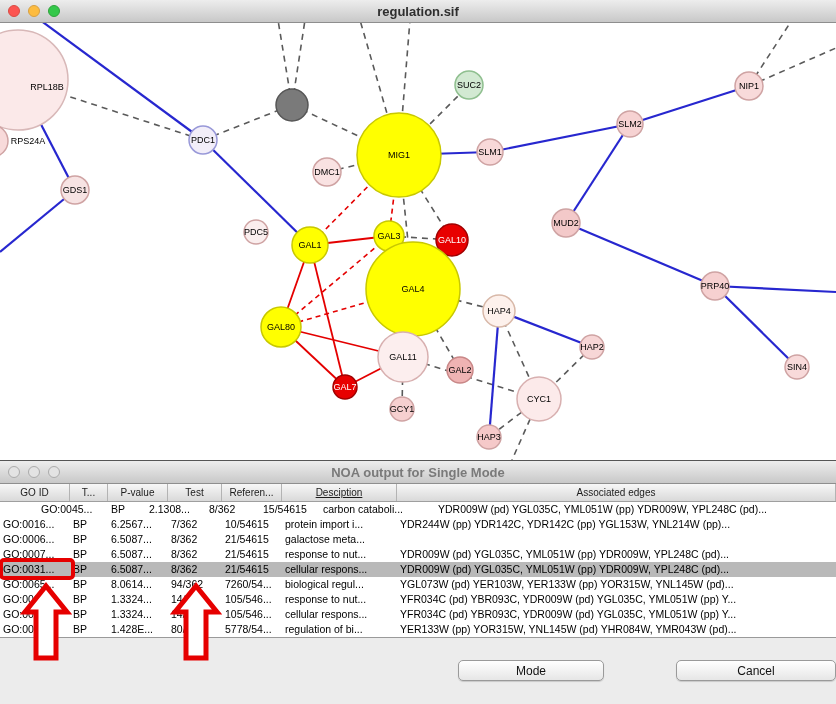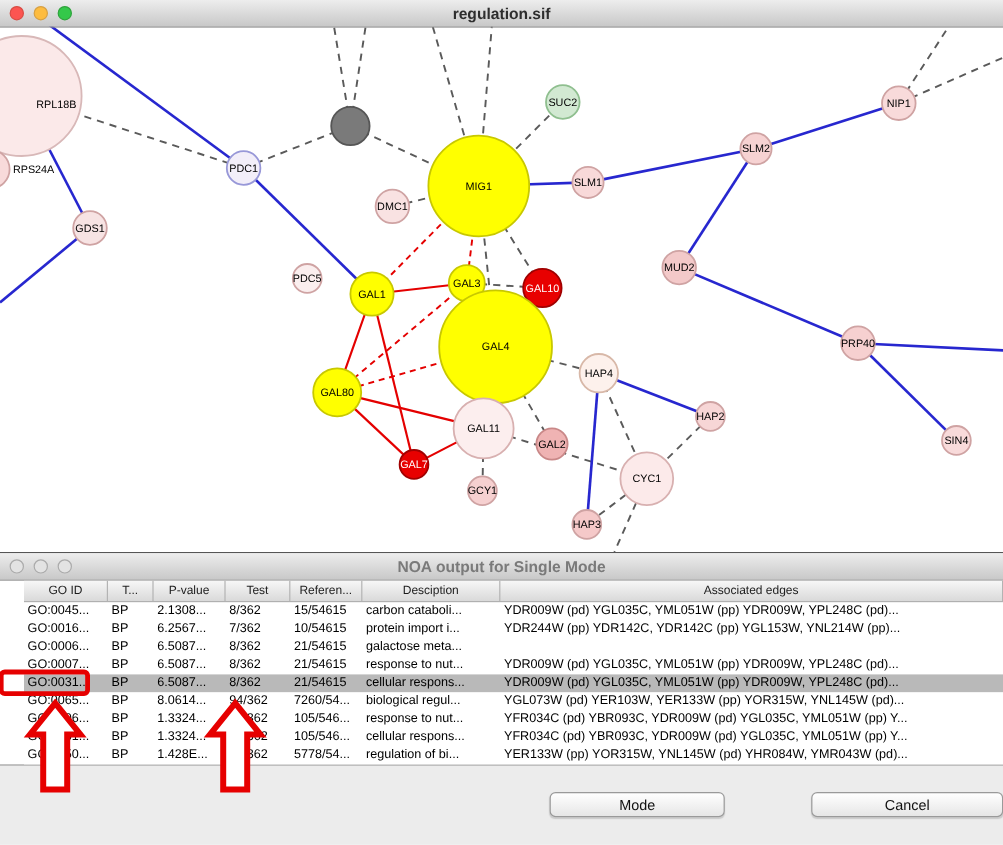--- a/index.html
+++ b/index.html
@@ -25,21 +25,21 @@
   #top-window{position:absolute;left:0;top:0;width:836px;height:460px;}
   #net-canvas{position:absolute;left:0;top:22px;width:668px;height:438px;background:#ffffff;}
   #net-canvas svg{display:block;}
   
   #bottom-window{
     position:absolute;left:0;top:460px;width:836px;height:244px;
     background:#ececec;border-top:1px solid #555;box-sizing:border-box;
   }
   #noa-table{
     position:absolute;left:0;top:23px;right:0;
-    background:#fff;border-bottom:1px solid #9a9a9a;padding-left:20px;
+    background:#fff;border-bottom:1px solid #9a9a9a;
   }
   .hdr-row{display:flex;height:17px;background:linear-gradient(#f7f7f7,#d9d9d9);border-bottom:1px solid #9f9f9f;}
   .hdr-cell{
     box-sizing:border-box;border-right:1px solid #b3b3b3;
     font-size:10px;color:#1c1c1c;display:flex;align-items:center;justify-content:center;
     white-space:nowrap;overflow:hidden;
   }
   .t-row{display:flex;height:15px;background:#fff;}
   .t-row.selected{background:#b9b9b9;}
   .t-cell{
@@ -187,26 +187,26 @@
     <div class="title-text inactive">NOA output for Single Mode</div>
   </div>
 
   <div id="noa-table">
     <div class="hdr-row" id="hdr-row">
         <div class="hdr-cell" style="width: 70px;">GO ID</div>
         <div class="hdr-cell" style="width: 38px;">T...</div>
         <div class="hdr-cell" style="width: 60px;">P-value</div>
         <div class="hdr-cell" style="width: 54px;">Test</div>
         <div class="hdr-cell" style="width: 60px;">Referen...</div>
-        <div class="hdr-cell" style="width: 115px;">Desciption</div>
+        <div class="hdr-cell" style="width: 115px; text-decoration: underline;">Desciption</div>
         <div class="hdr-cell" style="flex: 1 1 0%;">Associated edges</div>
       </div>
     <div id="t-body">
         <div class="t-row">
-          <div class="t-cell" style="width: 70px;">GO:0045...</div>
+          <div class="t-cell" style="width: 70px; margin-left: 38px;">GO:0045...</div>
           <div class="t-cell" style="width: 38px;">BP</div>
           <div class="t-cell" style="width: 60px;">2.1308...</div>
           <div class="t-cell" style="width: 54px;">8/362</div>
           <div class="t-cell" style="width: 60px;">15/54615</div>
           <div class="t-cell" style="width: 115px;">carbon cataboli...</div>
           <div class="t-cell" style="flex: 1 1 0%;">YDR009W (pd) YGL035C, YML051W (pp) YDR009W, YPL248C (pd)...</div>
         </div>
         <div class="t-row">
           <div class="t-cell" style="width: 70px;">GO:0016...</div>
           <div class="t-cell" style="width: 38px;">BP</div>

